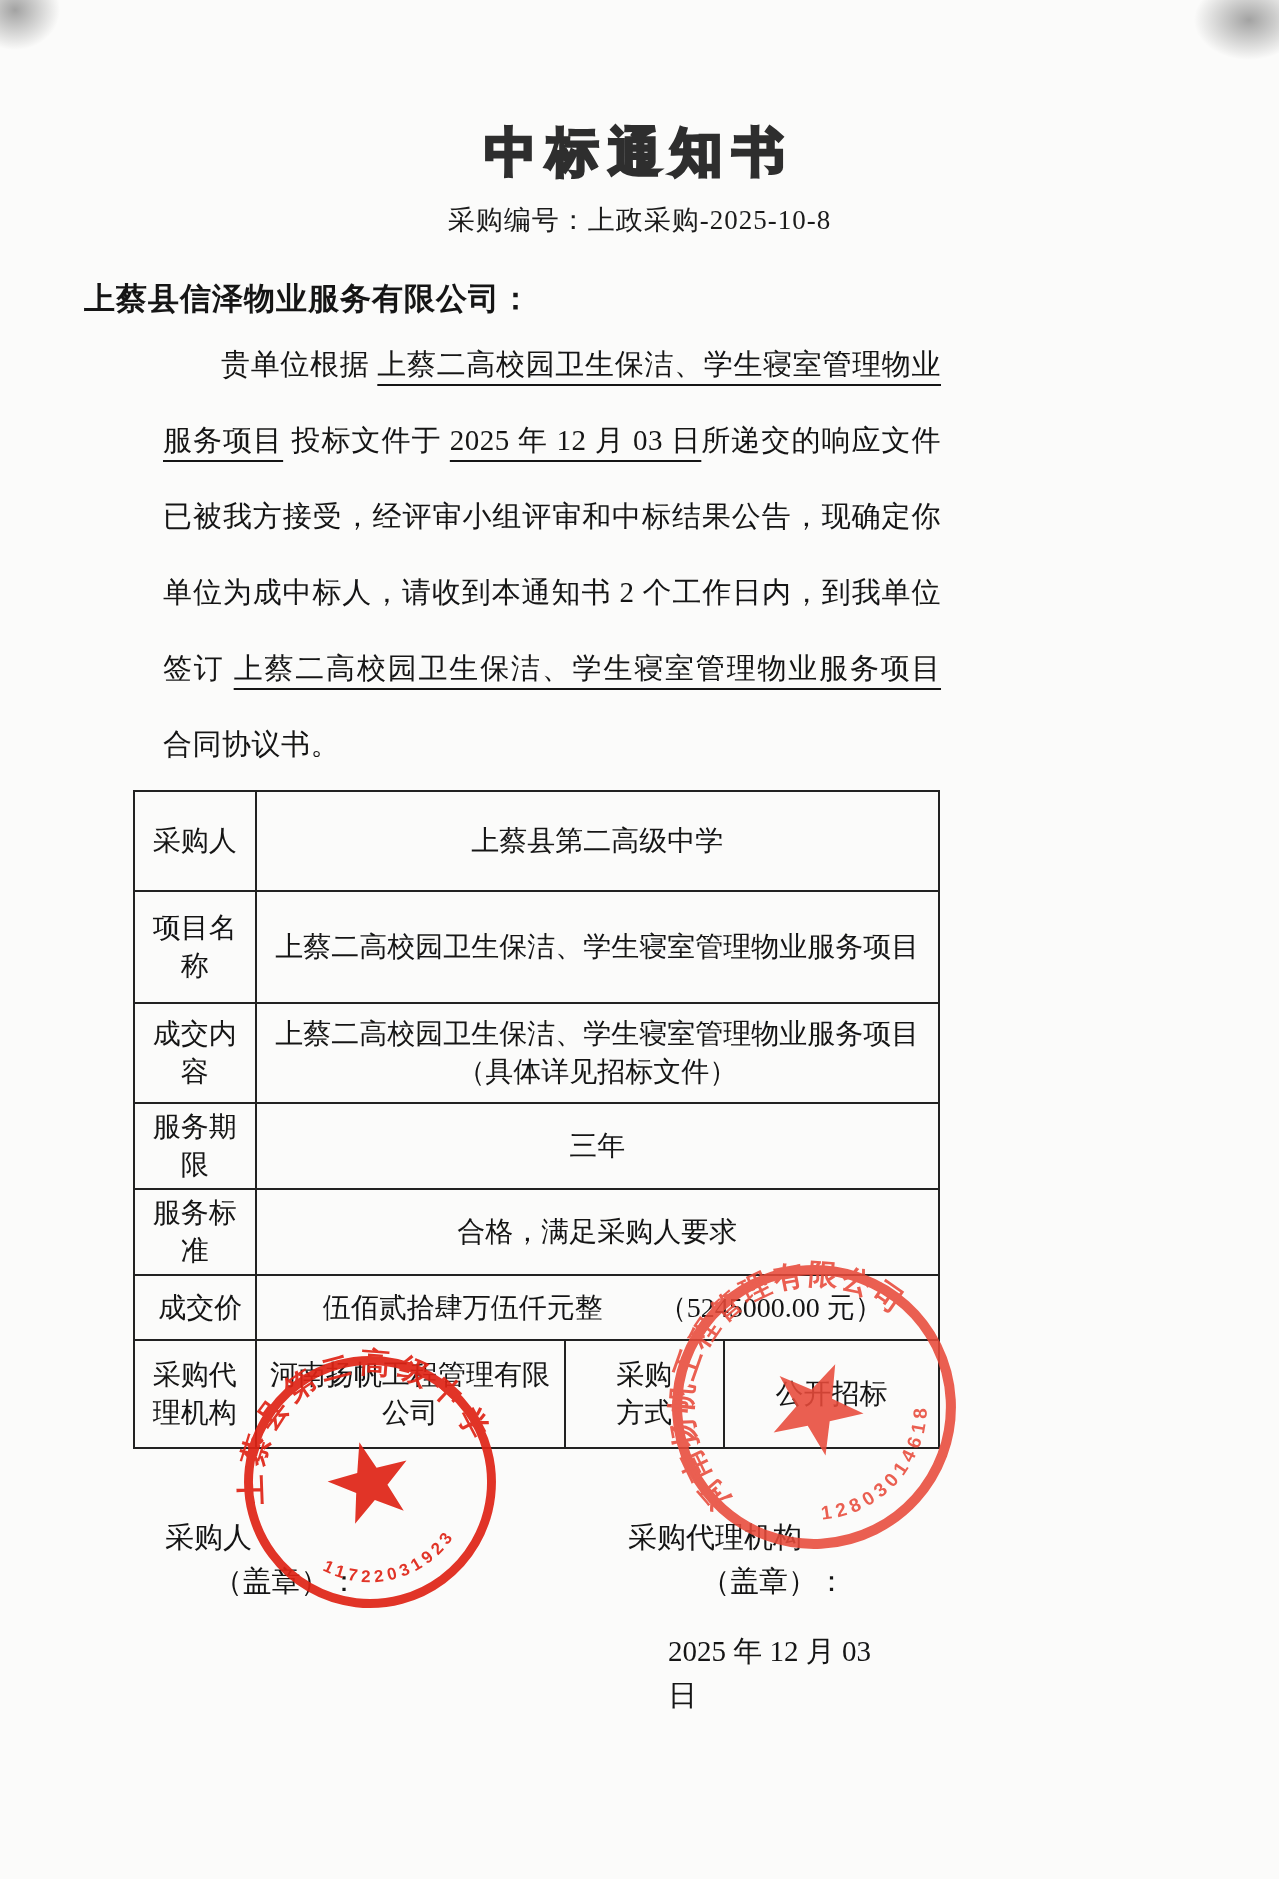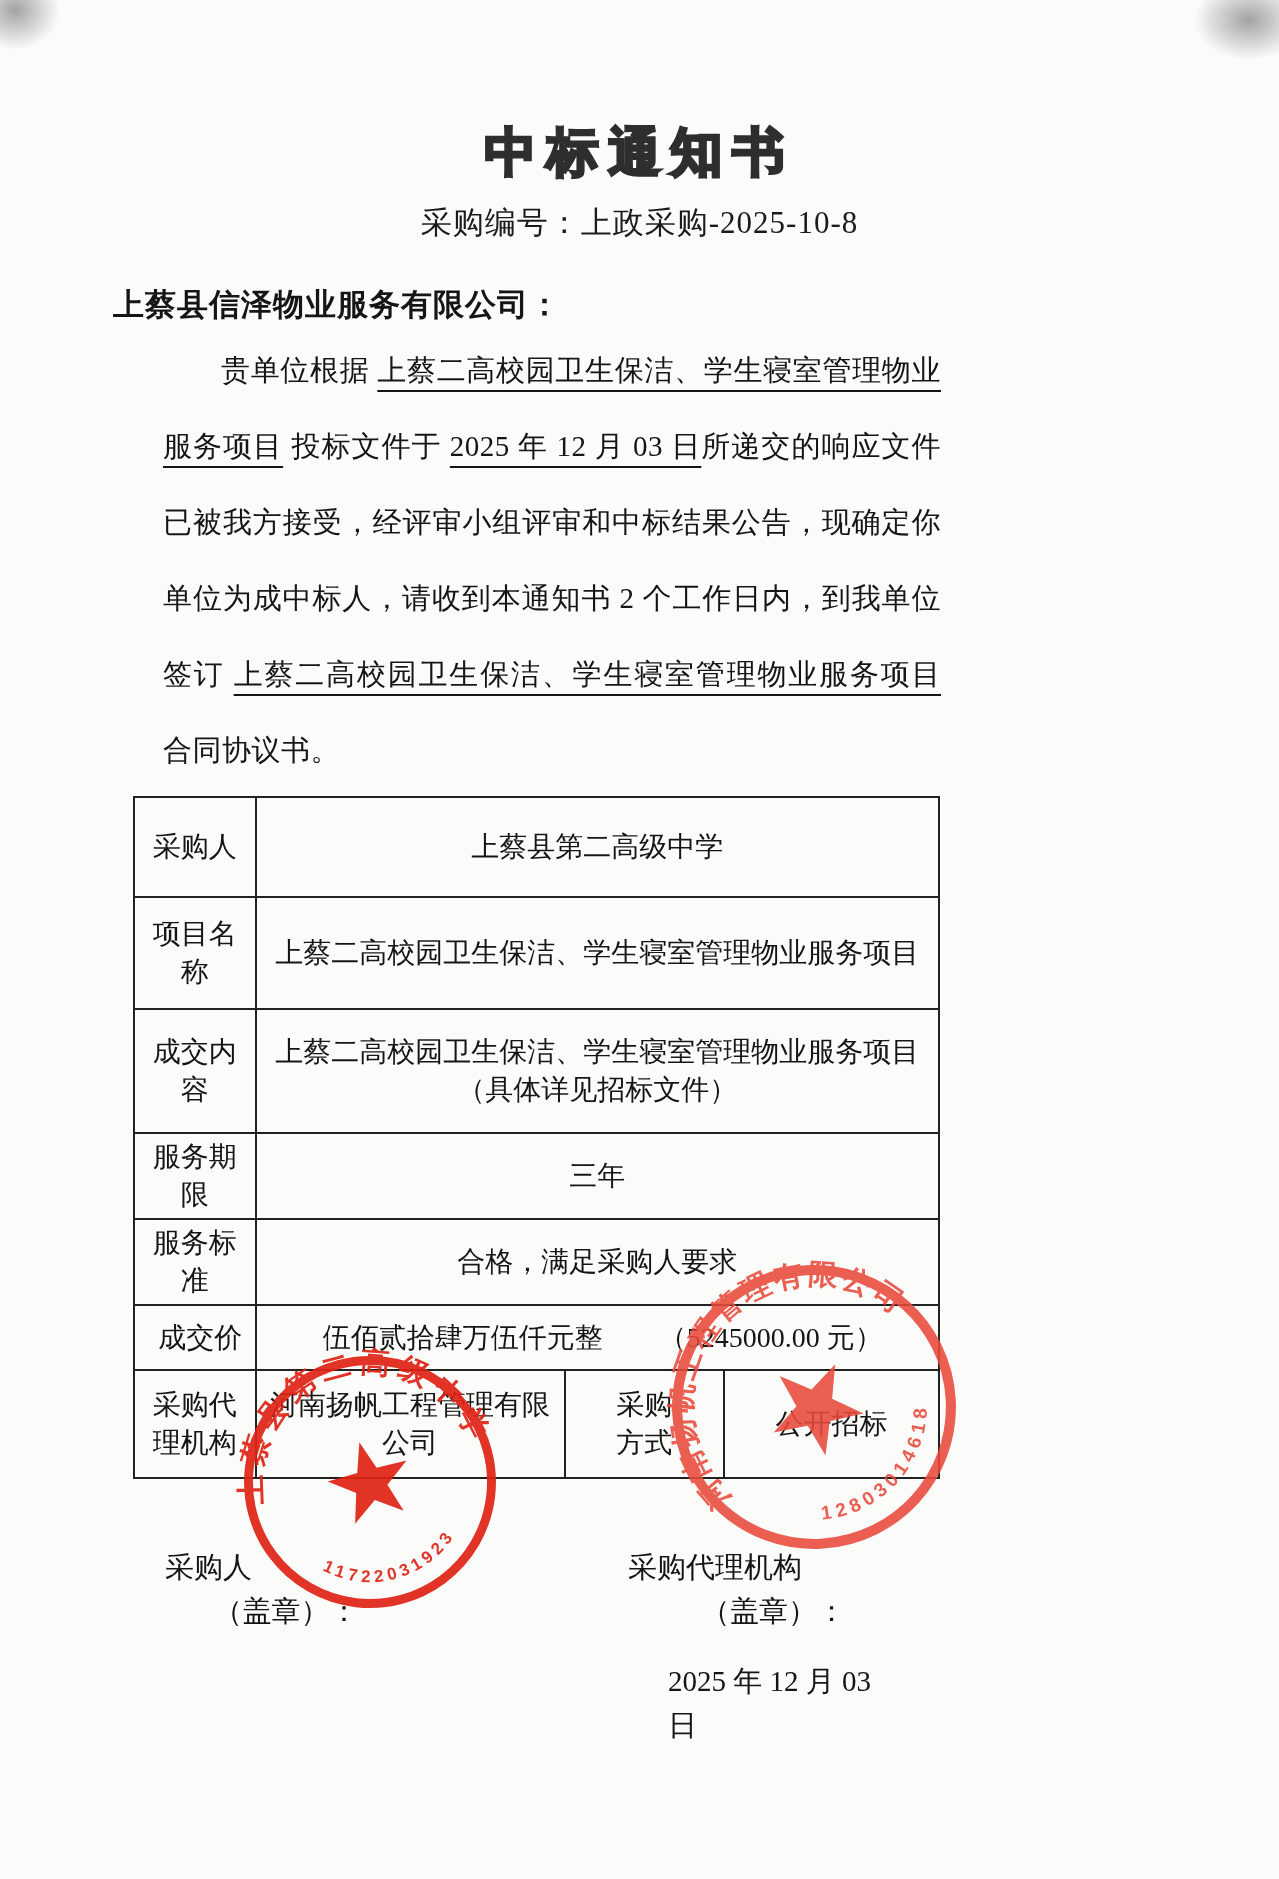--- a/index.html
+++ b/index.html
@@ -24,26 +24,26 @@
     font-weight:bold;
     letter-spacing:10px;
     color:#333;
   }
   @supports (-webkit-text-stroke: 1px black) {
     .doc-title { color:#f8f8f6; -webkit-text-stroke:3px #2e2e2e; }
   }
   .doc-subtitle {
     margin-top:14px;
     text-align:center;
-    font-size:31px;
+    font-size:27px;
     letter-spacing:1px;
     color:#1b1b1b;
   }
   .addressee {
-    margin:40px 0 0 113px;
+    margin:40px 0 0 84px;
     font-size:31px;
     font-weight:bold;
     font-family:Liberation Mono, monospace;
     letter-spacing:1px;
   }
   .body-para {
     margin:6px 0 0 163px;
     width:778px;
     font-size:29px;
     line-height:76px;
@@ -65,21 +65,21 @@
   }
   table.award td {
     border:2px solid #222;
     text-align:center;
     vertical-align:middle;
     font-size:28px;
     padding:4px 10px;
   }
   table.award tr:nth-child(1) td { height:100px; }
   table.award tr:nth-child(2) td { height:112px; }
-  table.award tr:nth-child(3) td { height:124px; }
+  table.award tr:nth-child(3) td { height:100px; }
   table.award tr:nth-child(4) td { height:80px; }
   table.award tr:nth-child(5) td { height:75px; }
   table.award tr:nth-child(6) td { height:65px;padding-left:21px; }
   table.award tr:nth-child(7) td { height:108px; }
   td.pre { white-space:pre-line;margin-top:28px; }
 
   .sig-row {
     margin:66px 0 0 165px;
     width:740px;
     display:flex;

